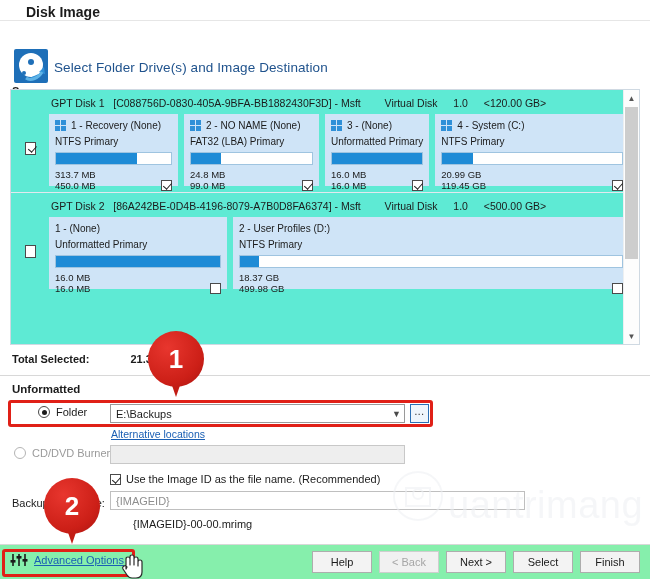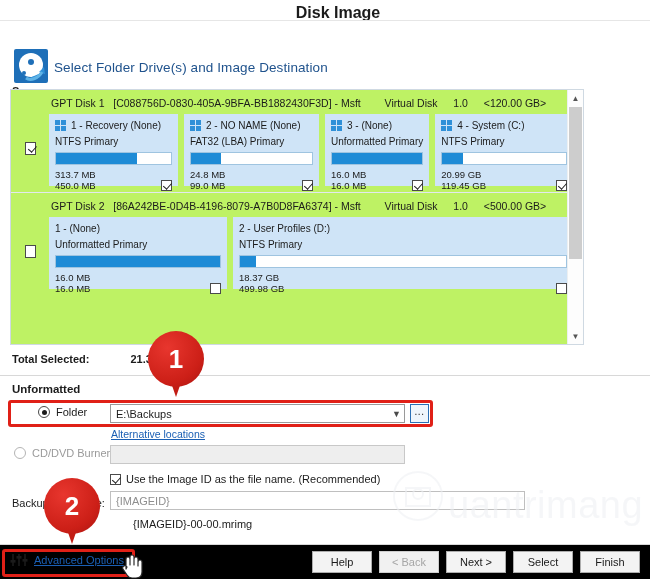--- a/index.html
+++ b/index.html
@@ -12,25 +12,24 @@
     color:#1b1b1b;
     position:relative;
     overflow:hidden;
     -webkit-font-smoothing:antialiased;
   }
 
   
   .titlebar {
     height:20px;
     padding:4px 0 0 26px;
-    font-size:16px;
+    font-size:14px;
     font-weight:bold;
     color:#1b1b1b;
     background:#ffffff;
-    text-align:center;
   }
 
   
   .header {
     position:relative;
     height:62px;
     background:#ffffff;
     border-top:1px solid #e6e6e6;
     padding-left:14px;
   }
@@ -70,22 +69,22 @@
   }
   .src-label {
     position:absolute; left:12px; top:64px;
     font-size:11px; font-weight:bold; color:#1b1b1b;
   }
 
   
   .source-area {
     position:absolute;
     left:10px; top:89px;
-    width:574px; height:256px;
-    background:#bef264;
+    width:630px; height:256px;
+    background:#5eead4;
     border:1px solid #cfd9e2;
   }
   .disk-group {
     position:relative;
     margin:0;
     padding:0 0 6px 0;
     border-bottom:1px solid #e2e9ef;
   }
   .disk-title {
     font-size:10.5px;
@@ -253,21 +252,21 @@
     padding-left:5px; display:flex; align-items:center;
   }
   .name-preview {
     position:absolute; left:133px; top:518px;
     font-size:11px; color:#1b1b1b;
   }
 
   
   .footer {
     position:absolute; left:0; right:0; bottom:0; height:35px;
-    background:#000000;
+    background:#86efac;
     border-top:1px solid #d8d8d8;
     margin-top:48px;
   }
   .adv-wrap {
     position:absolute; left:10px; top:8px;
     display:flex; align-items:center; gap:6px;
   }
   .sliders { width:18px; height:14px; }
   .adv-link {
     font-size:11px; color:#1a5fb4; text-decoration:underline;

